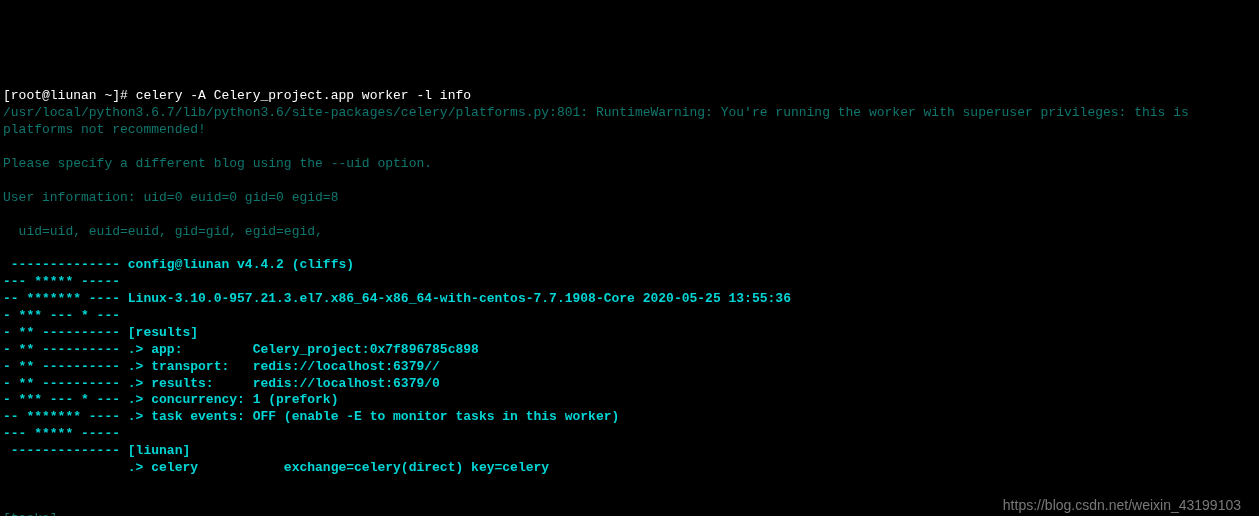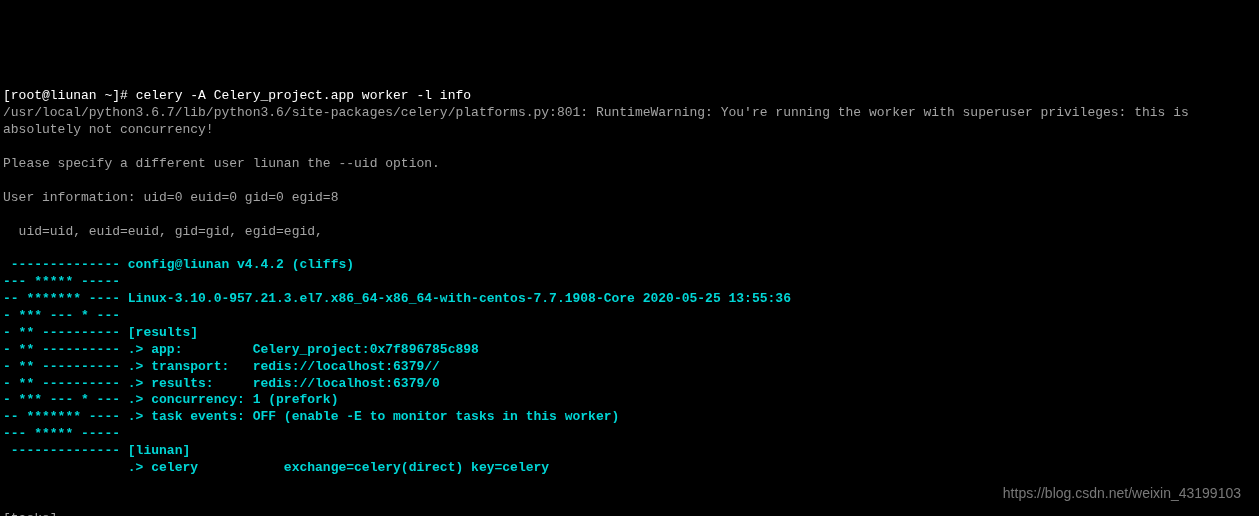--- a/index.html
+++ b/index.html
@@ -13,44 +13,44 @@
       font-family: "Consolas", "Monaco", "Courier New", monospace;
       font-size: 13px;
       line-height: 1.3;
       padding: 4px 3px;
       width: 1259px;
       height: 516px;
       overflow: hidden;
       position: relative;
       white-space: pre;
     }
-    .white { color: #a3a3a3; margin-top: 28px; }
+    .white { color: #0f766e; margin-top: 28px; }
     .cyan { color: #00d6d6; font-weight: bold; }
     .prompt-white { color: #ffffff; }
     .watermark {
       position: absolute;
       right: 18px;
-      bottom: 14px;
+      bottom: 2px;
       color: #a0a0a0;
       font-family: Arial, sans-serif;
       font-size: 14px;
       opacity: 0.75;
     }
   </style>
 </head>
 <body>
 
 
 
 <div>
 <span class="prompt-white"><span>[root@liunan ~]# </span><span>celery -A Celery_project.app worker -l info</span></span>
 <span class="white">/usr/local/python3.6.7/lib/python3.6/site-packages/celery/platforms.py:801: RuntimeWarning: You're running the worker with superuser privileges: this is</span>
-<span class="white">absolutely not concurrency!</span>
+<span class="white">platforms not recommended!</span>
 <span class="white"></span>
-<span class="white">Please specify a different user liunan the --uid option.</span>
+<span class="white">Please specify a different blog using the --uid option.</span>
 <span class="white"></span>
 <span class="white">User information: uid=0 euid=0 gid=0 egid=8</span>
 <span class="white"></span>
 <span class="white">  uid=uid, euid=euid, gid=gid, egid=egid,</span>
 <span class="white"> </span>
 <span class="cyan"> -------------- config@liunan v4.4.2 (cliffs)</span>
 <span class="cyan">--- ***** -----</span>
 <span class="cyan">-- ******* ---- Linux-3.10.0-957.21.3.el7.x86_64-x86_64-with-centos-7.7.1908-Core 2020-05-25 13:55:36</span>
 <span class="cyan">- *** --- * ---</span>
 <span class="cyan">- ** ---------- [results]</span>

